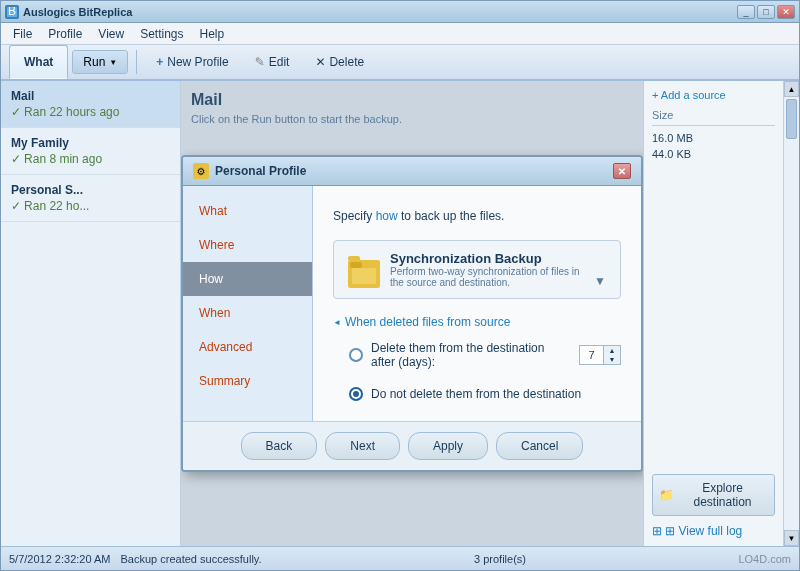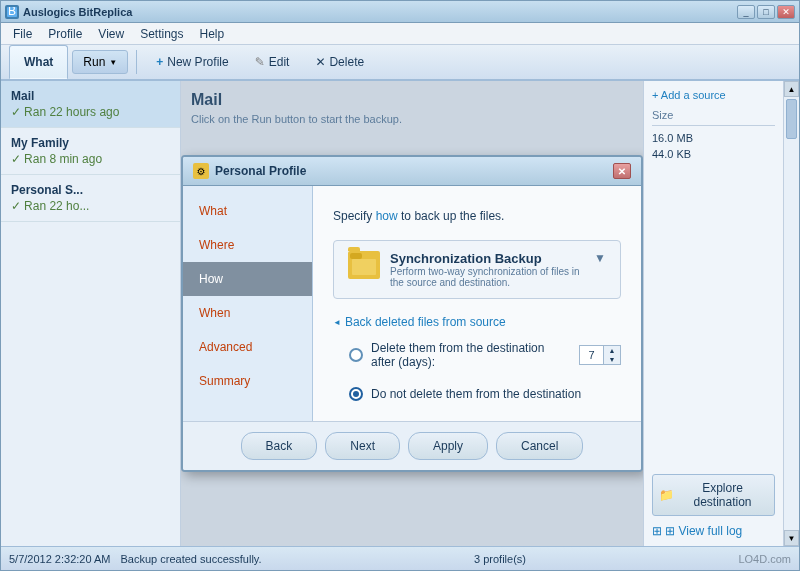--- a/index.html
+++ b/index.html
@@ -81,21 +81,21 @@
     .modal-nav { width: 130px; background: #e0ecf8; border-right: 1px solid #b0c8e0; padding-top: 8px; }
     .modal-nav-item { padding: 10px 16px; cursor: pointer; color: #c2410c; font-size: 12px; }
     .modal-nav-item.active { background: #8090a0; color: white; }
 
     
     .modal-content { flex: 1; padding: 20px; background: #f8fafc; }
 
     .modal-heading { font-size: 16px; color: #2080c0; margin-bottom: 16px; }
     .modal-heading span { color: #1a3a5a; }
 
-    .backup-type-box { border: 1px solid #c0cfe0; border-radius: 4px; padding: 10px 14px; background: #f0f5fa; display: flex; align-items: flex-start; gap: 10px; margin-bottom: 16px; cursor: pointer; }
+    .backup-type-box { border: 1px solid #c0cfe0; border-radius: 4px; padding: 10px 14px; background: #f0f5fa; display: flex; align-items: flex-end; gap: 10px; margin-bottom: 16px; cursor: pointer; }
     .folder-icon { width: 32px; height: 28px; background: #e8c040; border-radius: 2px; display: flex; align-items: center; justify-content: center; position: relative; }
     .folder-icon::before { content: ''; position: absolute; top: -4px; left: 0; width: 12px; height: 4px; background: #e8c040; border-radius: 2px 2px 0 0; }
     .backup-type-info { flex: 1; }
     .backup-type-name { font-size: 13px; font-weight: bold; color: #1a3a5a; }
     .backup-type-desc { font-size: 10px; color: #5a7a9a; }
     .dropdown-arrow { color: #5a7a9a; }
 
     .section-title { color: #2080c0; font-size: 12px; margin-bottom: 12px; display: flex; align-items: center; gap: 4px; }
     .section-title::before { content: '◄'; font-size: 8px; }
 
@@ -231,21 +231,21 @@
                     <rect x="2" y="6" width="24" height="16" rx="1" fill="#f0d060"></rect>
                   </svg>
                 </div>
                 <div class="backup-type-info">
                   <div class="backup-type-name">Synchronization Backup</div>
                   <div class="backup-type-desc">Perform two-way synchronization of files in the source and destination.</div>
                 </div>
                 <span class="dropdown-arrow">▼</span>
               </div>
 
-              <div class="section-title">Back deleted files from source</div>
+              <div class="section-title">When deleted files from source</div>
 
               <div class="radio-group">
 
                 <div class="radio-item radio-inline">
                   <div class="radio-input"></div>
                   <label class="radio-label">Delete them from the destination after (days):</label>
                   <div class="spinner-box">
                     <span class="spinner-val">7</span>
                     <div class="spinner-btns">
                       <button class="spinner-btn">▲</button>

